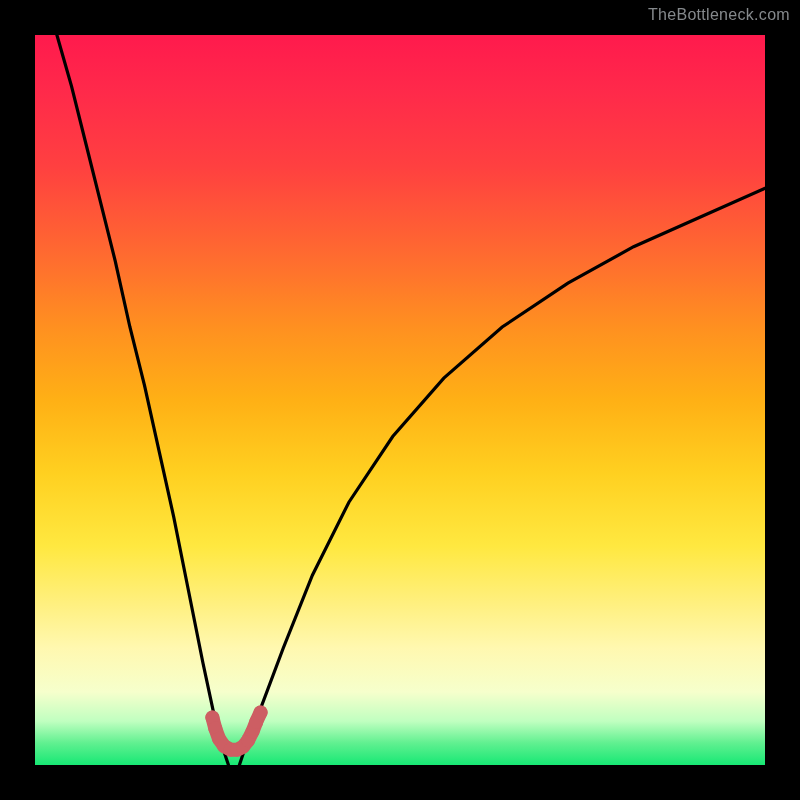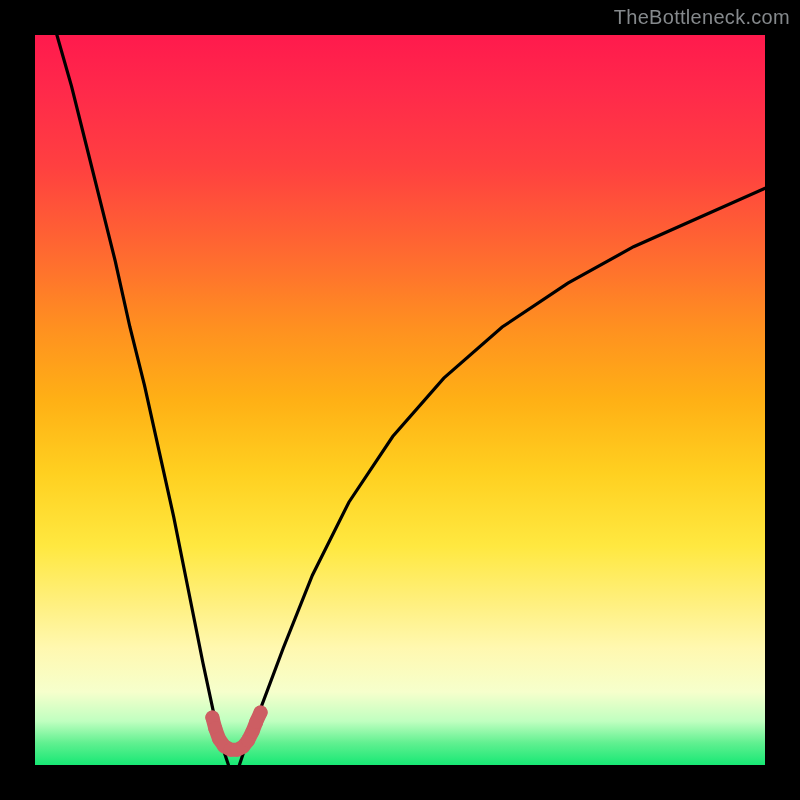--- a/index.html
+++ b/index.html
@@ -41,21 +41,21 @@
       #c0ffc0 94%,
       #60f090 97%,
       #17e874 100%
     );
   }
   .watermark {
     position: absolute;
     top: 6px;
     right: 10px;
     font-family: Arial, Helvetica, sans-serif;
-    font-size: 20px;
+    font-size: 16px;
     color: #85898c;
     letter-spacing: 0.3px;
     font-weight: 500;
     user-select: none;
   }
   svg.curve-layer {
     position: absolute;
     left: 0;
     top: 0;
     width: 730px;

